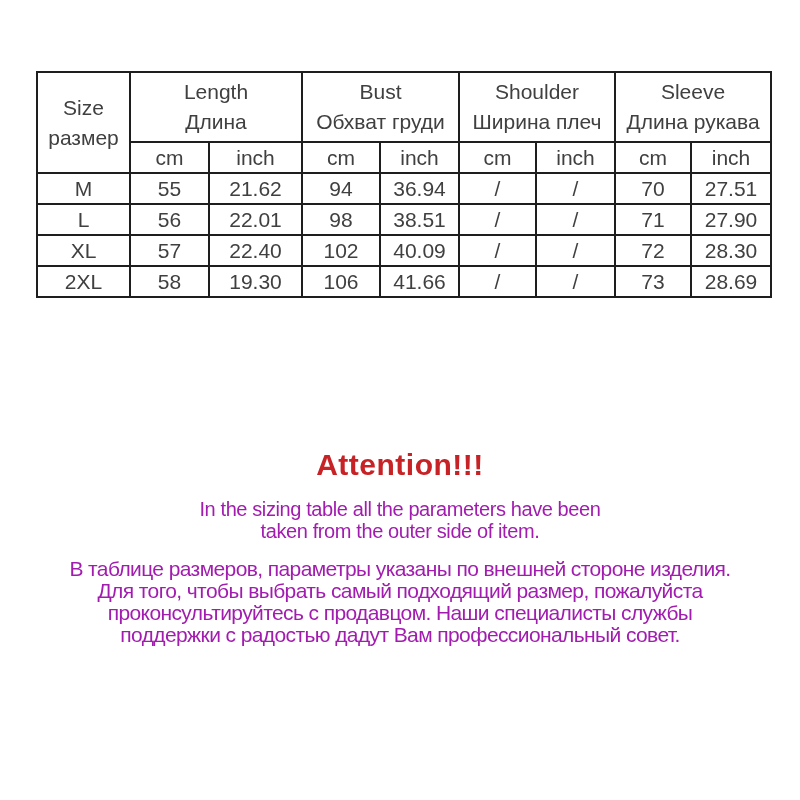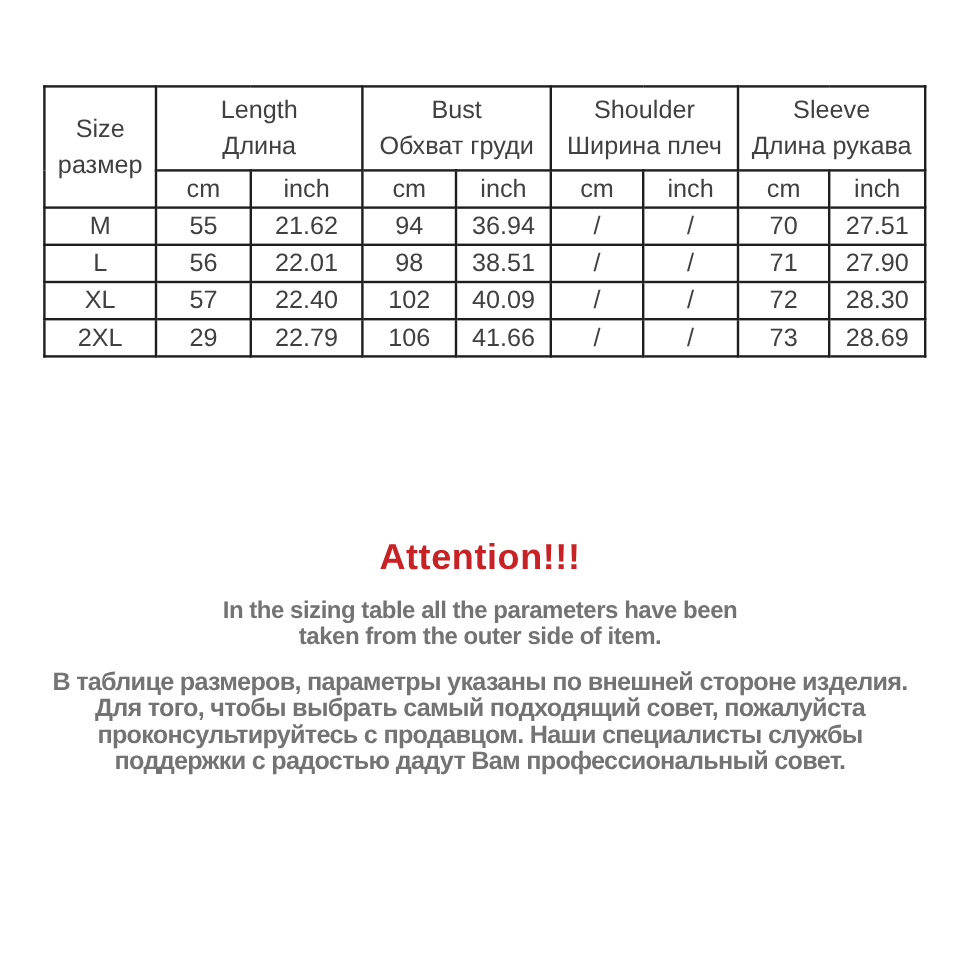--- a/index.html
+++ b/index.html
@@ -63,22 +63,22 @@
     letter-spacing: 0.5px;
   }
   .ru-title {
     margin-top: 20px !important;
     font-size: 28px;
     line-height: 34px;
     letter-spacing: 3px;
   }
   .notice p {
     margin: 2px;
-    color: #737373;
-    font-weight: bold;
+    color: #a21caf;
+    font-weight: normal;
   }
   .en-par {
     margin-top: 16px !important;
     font-size: 20px;
     line-height: 22px;
     letter-spacing: -0.4px;
   }
   .en-par.second { margin-top: 6px !important; }
   .ru-par {
     margin-top: 16px !important;
@@ -167,22 +167,22 @@
       <td>22.40</td>
       <td>102</td>
       <td>40.09</td>
       <td>/</td>
       <td>/</td>
       <td>72</td>
       <td>28.30</td>
     </tr>
     <tr>
       <td>2XL</td>
-      <td>29</td>
-      <td>22.79</td>
+      <td>58</td>
+      <td>19.30</td>
       <td>106</td>
       <td>41.66</td>
       <td>/</td>
       <td>/</td>
       <td>73</td>
       <td>28.69</td>
     </tr>
   </tbody>
 </table>
 
@@ -193,17 +193,17 @@
     <span class="line">In the sizing table all the parameters have been</span>
     <span class="line">taken from the outer side of item.</span>
   </p>
 
   <p class="en-par second">
   </p>
 
 
   <p class="ru-par">
     <span class="line">В таблице размеров, параметры указаны по внешней стороне изделия.</span>
-    <span class="line">Для того, чтобы выбрать самый подходящий совет, пожалуйста</span>
+    <span class="line">Для того, чтобы выбрать самый подходящий размер, пожалуйста</span>
     <span class="line">проконсультируйтесь с продавцом. Наши специалисты службы</span>
     <span class="line">поддержки с радостью дадут Вам профессиональный совет.</span>
   </p>
 </section>
 
 </body></html>

